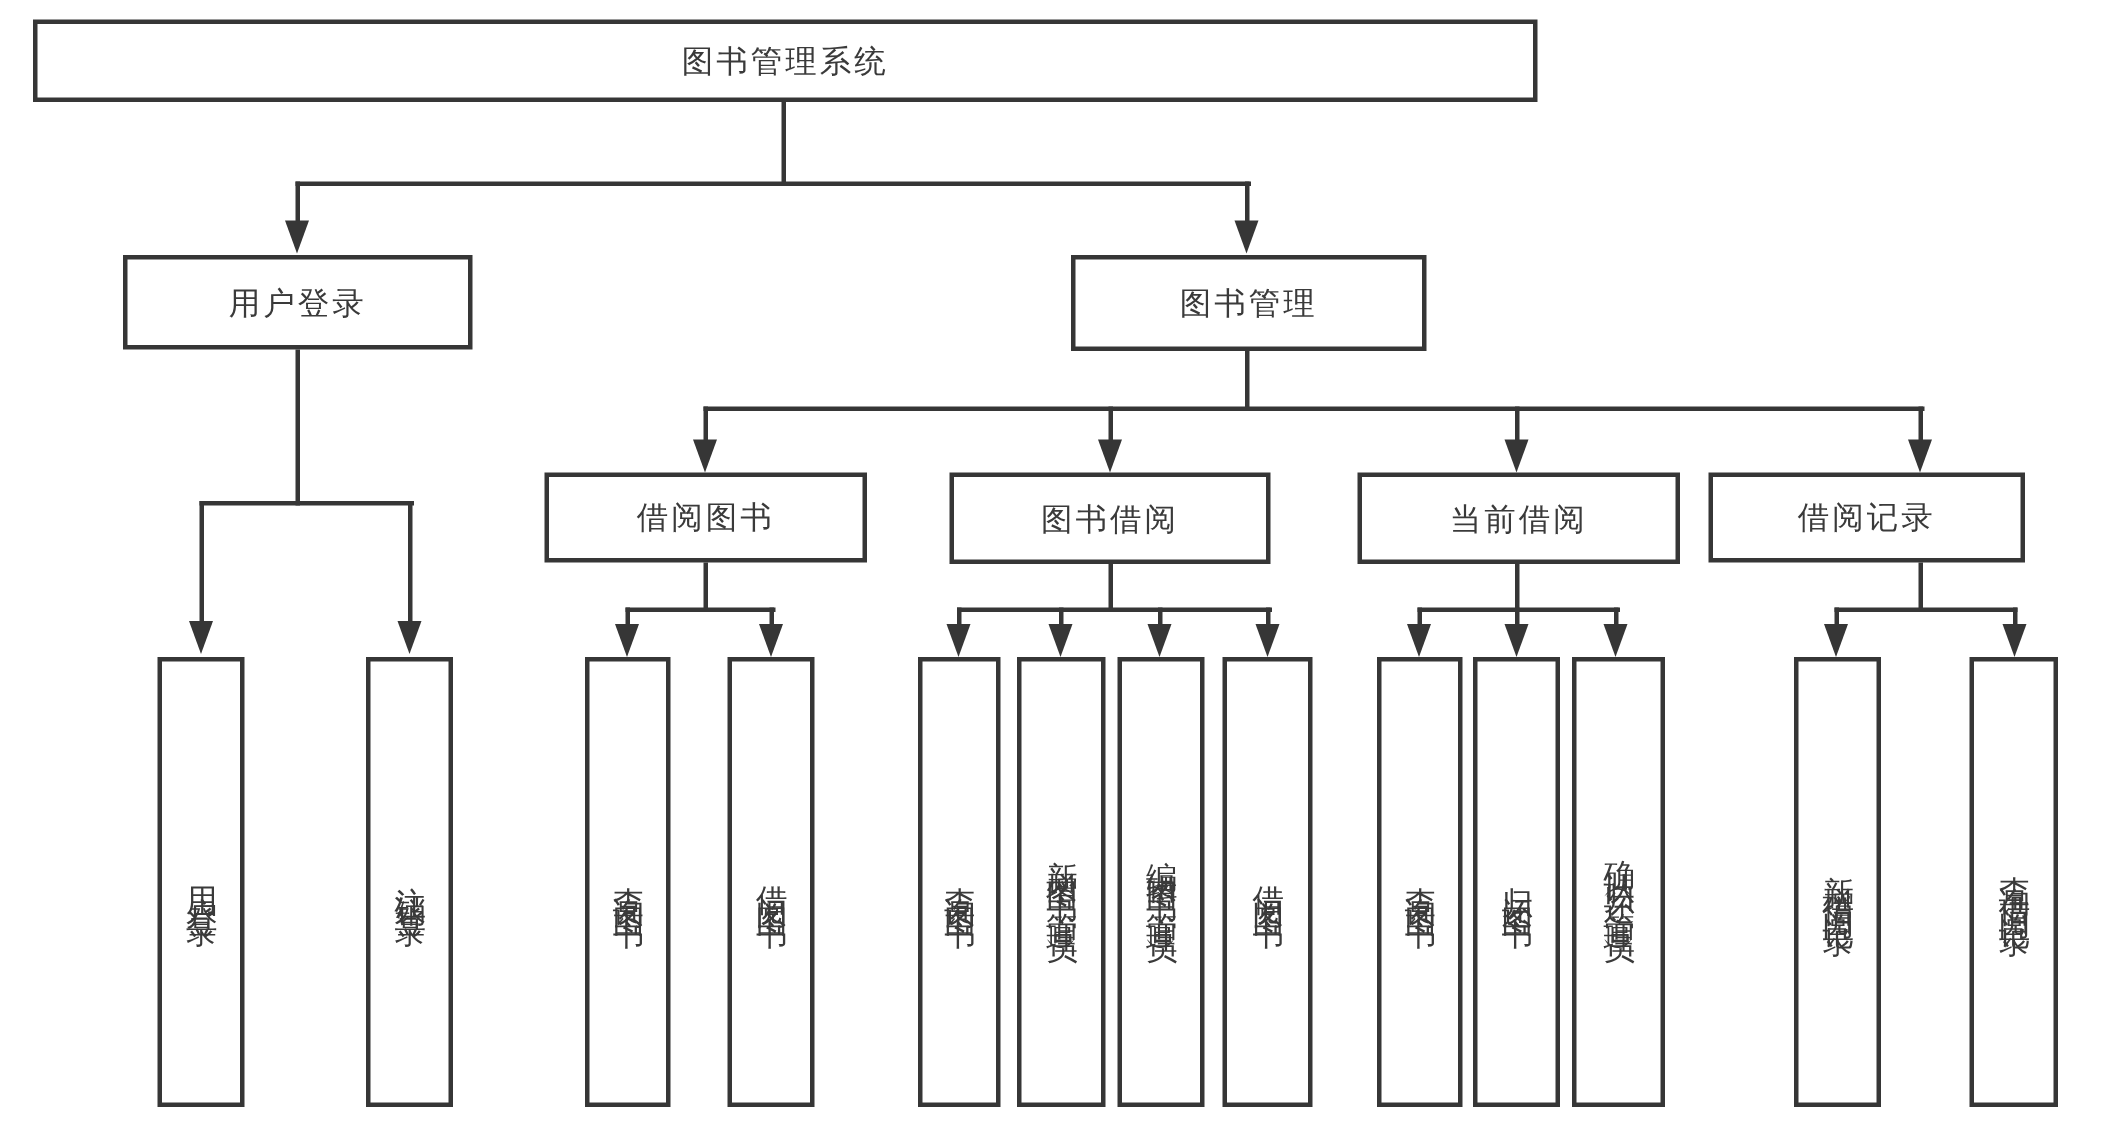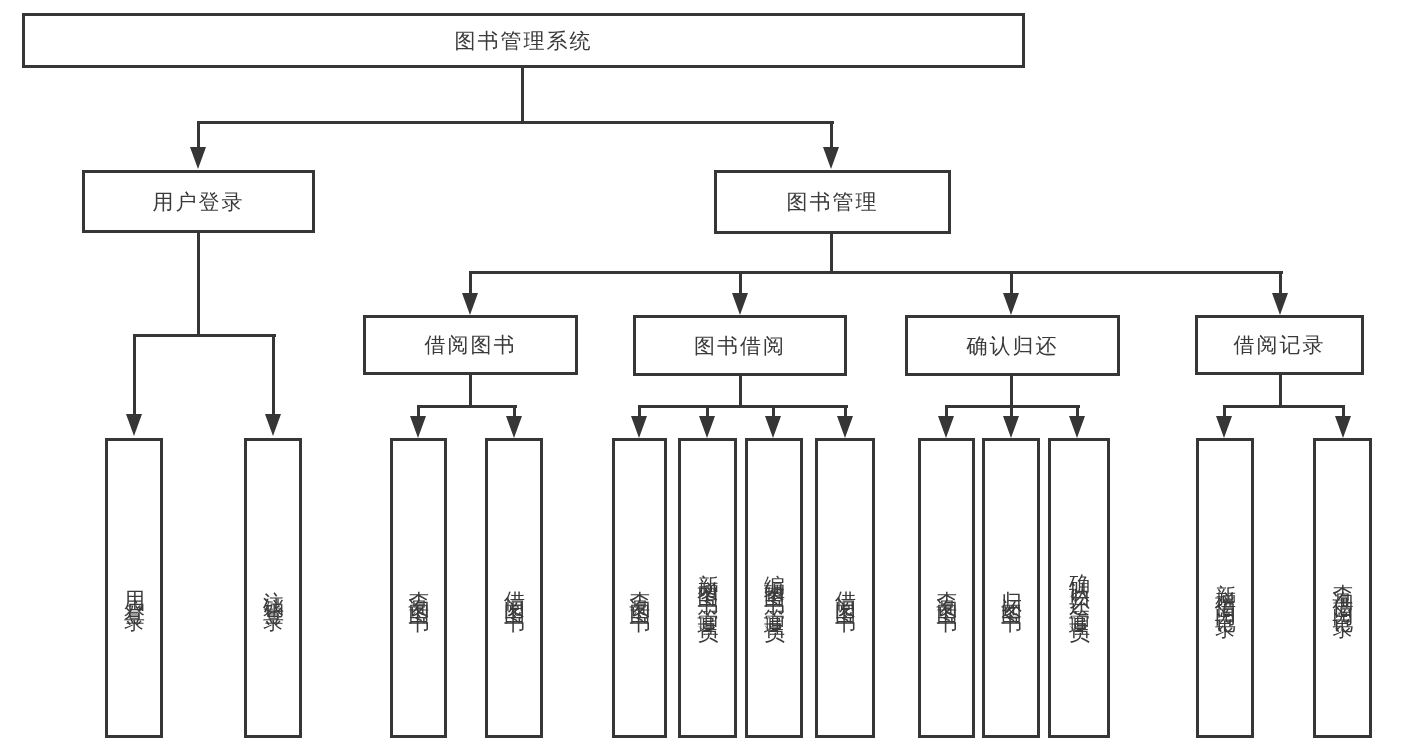--- a/index.html
+++ b/index.html
@@ -78,24 +78,24 @@
 
   <div class="node" style="left:363px;top:315px;width:215px;height:60px;">
     <span>借阅图书</span>
   </div>
 
   <div class="node" style="left:633px;top:315px;width:214px;height:61px;">
     <span>图书借阅</span>
   </div>
 
   <div class="node" style="left:905px;top:315px;width:215px;height:61px;">
-    <span>确认归还</span>
-  </div>
-
-  <div class="node" style="left:1195px;top:315px;width:169px;height:60px;">
+    <span>当前借阅</span>
+  </div>
+
+  <div class="node" style="left:1139px;top:315px;width:211px;height:60px;">
     <span>借阅记录</span>
   </div>
 
   <div class="node vnode" style="left:105px;top:438px;width:58px;height:300px;">
     <span class="vtxt">用户登录</span>
   </div>
   <div class="node vnode" style="left:244px;top:438px;width:58px;height:300px;">
     <span class="vtxt">注销登录</span>
   </div>
 

